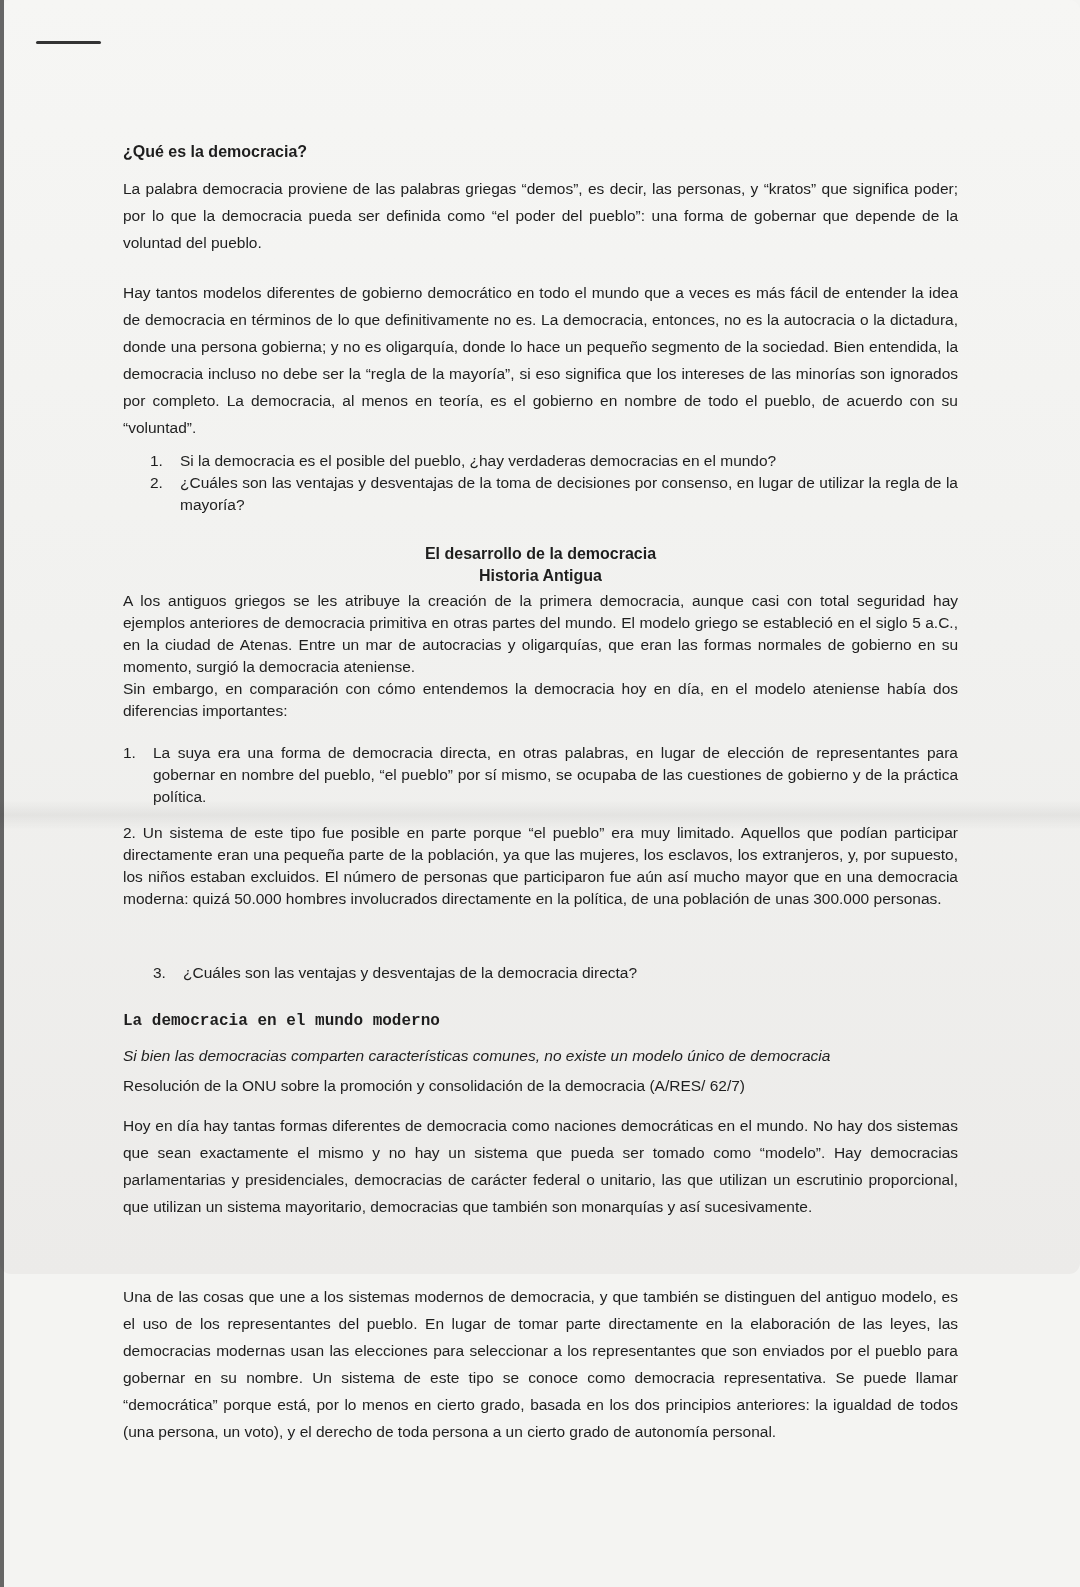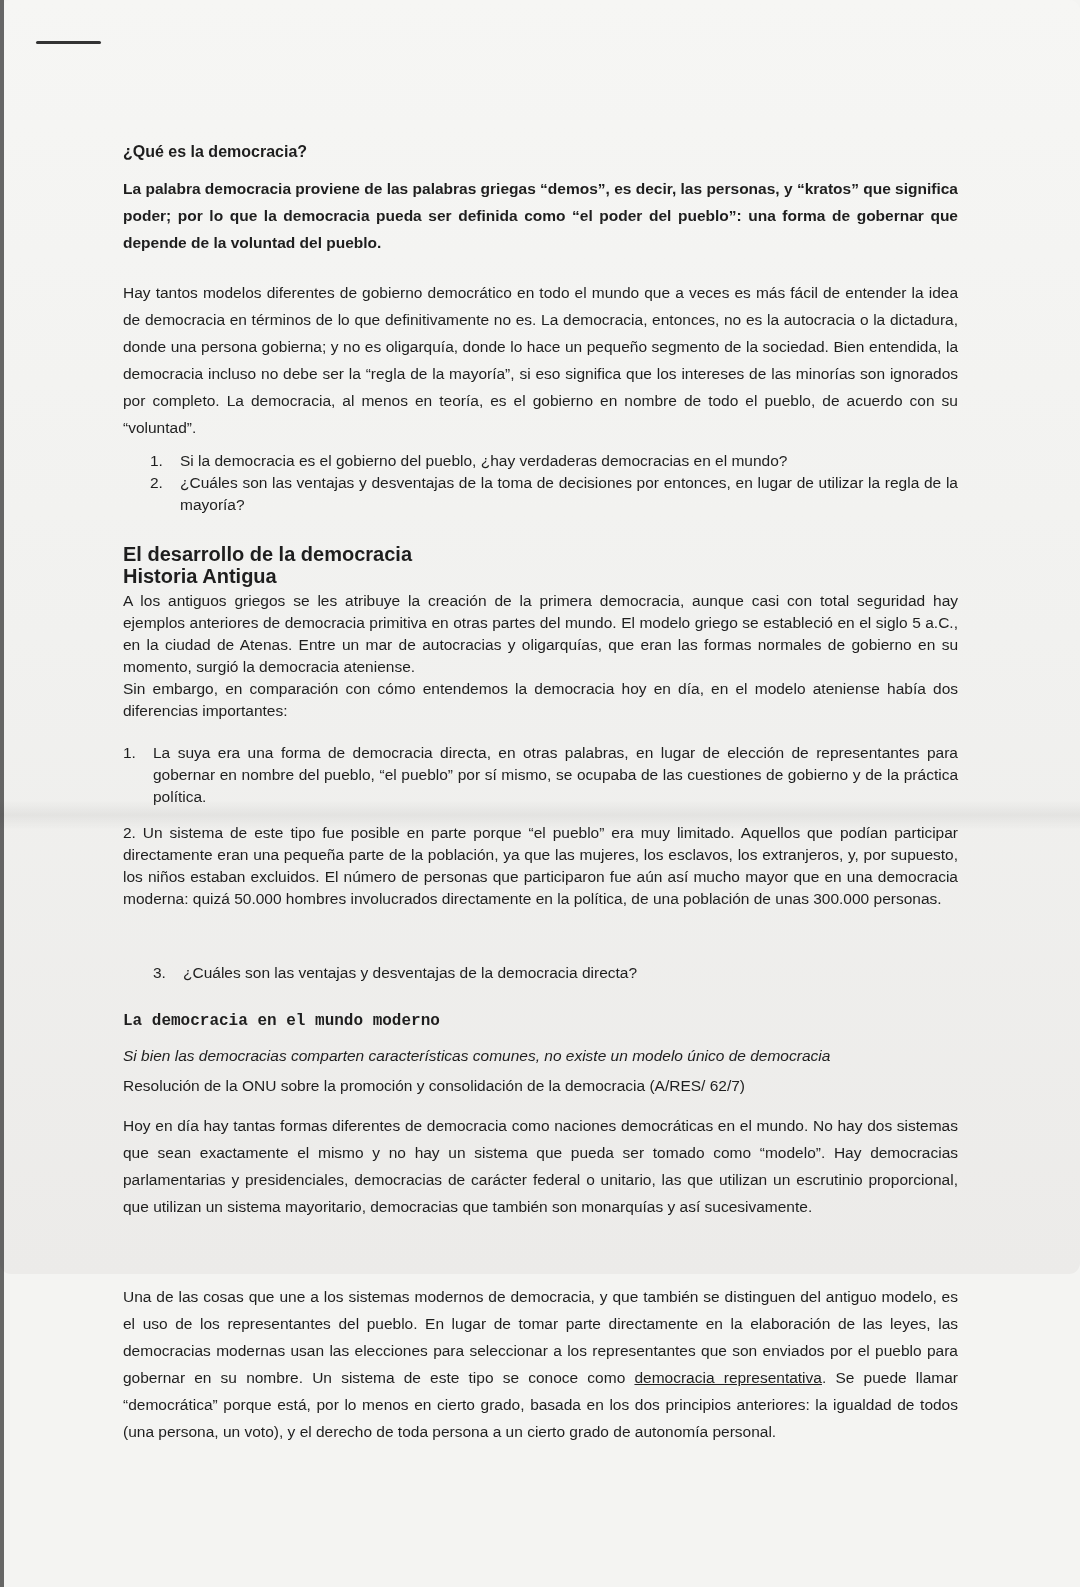--- a/index.html
+++ b/index.html
@@ -17,48 +17,48 @@
     }
     .left-edge { position: absolute; left: 0; top: 0; width: 4px; height: 1587px; background: #2a2a2a; opacity: 0.7; }
     .top-dash { position: absolute; left: 36px; top: 41px; width: 65px; height: 3px; background: #333; border-radius: 2px; }
     .fold { position: absolute; left: 0; top: 800px; width: 1080px; height: 30px;
       background: linear-gradient(180deg, rgba(0,0,0,0) 0%, rgba(0,0,0,0.05) 50%, rgba(0,0,0,0) 100%); }
     .content { position: absolute; left: 123px; top: 0; width: 835px; font-size: 15.5px; }
     .block { position: absolute; left: 0; width: 835px; }
     .h { font-weight: bold; font-size: 16px; }
     .p { line-height: 27px; text-align: justify; }
     .p.tight { line-height: 22px; }
-    .center { font-weight: bold; font-size: 20px; line-height: 20px; }
+    .center { text-align: center; font-weight: bold; font-size: 16px; line-height: 20px; }
     .li { display: flex; line-height: 22px; }
     .li .num { width: 30px; flex: none; }
     .li .txt { flex: 1; text-align: justify; }
     .ital { }
-    .u { text-decoration: underline; }
+    .u { }
   </style>
 </head>
 <body>
 
 <div class="page">
   <div class="left-edge"></div>
   <div class="top-dash"></div>
   <div class="fold"></div>
 
   <div class="content">
     <div class="block h" style="top:143px;">¿Qué es la democracia?</div>
-    <div class="block p" style="top:175px;font-weight:bold;">La palabra democracia proviene de las palabras griegas “demos”, es decir, las personas, y “kratos” que significa poder; por lo que la democracia pueda ser definida como “el poder del pueblo”: una forma de gobernar que depende de la voluntad del pueblo.</div>
+    <div class="block p" style="top:175px;">La palabra democracia proviene de las palabras griegas “demos”, es decir, las personas, y “kratos” que significa poder; por lo que la democracia pueda ser definida como “el poder del pueblo”: una forma de gobernar que depende de la voluntad del pueblo.</div>
     <div class="block p" style="top:279px;">Hay tantos modelos diferentes de gobierno democrático en todo el mundo que a veces es más fácil de entender la idea de democracia en términos de lo que definitivamente no es. La democracia, entonces, no es la autocracia o la dictadura, donde una persona gobierna; y no es oligarquía, donde lo hace un pequeño segmento de la sociedad. Bien entendida, la democracia incluso no debe ser la “regla de la mayoría”, si eso significa que los intereses de las minorías son ignorados por completo. La democracia, al menos en teoría, es el gobierno en nombre de todo el pueblo, de acuerdo con su “voluntad”.</div>
 
     <div class="block" style="top:450px; left:27px; width:808px;">
       <div class="li">
         <span class="num">1.</span>
-        <span class="txt">Si la democracia es el gobierno del pueblo, ¿hay verdaderas democracias en el mundo?</span>
+        <span class="txt">Si la democracia es el posible del pueblo, ¿hay verdaderas democracias en el mundo?</span>
       </div>
       <div class="li">
         <span class="num">2.</span>
-        <span class="txt">¿Cuáles son las ventajas y desventajas de la toma de decisiones por entonces, en lugar de utilizar la regla de la mayoría?</span>
+        <span class="txt">¿Cuáles son las ventajas y desventajas de la toma de decisiones por consenso, en lugar de utilizar la regla de la mayoría?</span>
       </div>
     </div>
 
     <div class="block center" style="top:544px;">El desarrollo de la democracia</div>
     <div class="block center" style="top:566px;">Historia Antigua</div>
     <div class="block p tight" style="top:590px;">A los antiguos griegos se les atribuye la creación de la primera democracia, aunque casi con total seguridad hay ejemplos anteriores de democracia primitiva en otras partes del mundo. El modelo griego se estableció en el siglo 5 a.C., en la ciudad de Atenas. Entre un mar de autocracias y oligarquías, que eran las formas normales de gobierno en su momento, surgió la democracia ateniense.</div>
     <div class="block p tight" style="top:678px;">Sin embargo, en comparación con cómo entendemos la democracia hoy en día, en el modelo ateniense había dos diferencias importantes:</div>
 
     <div class="block" style="top:742px;">
       <div class="li">

